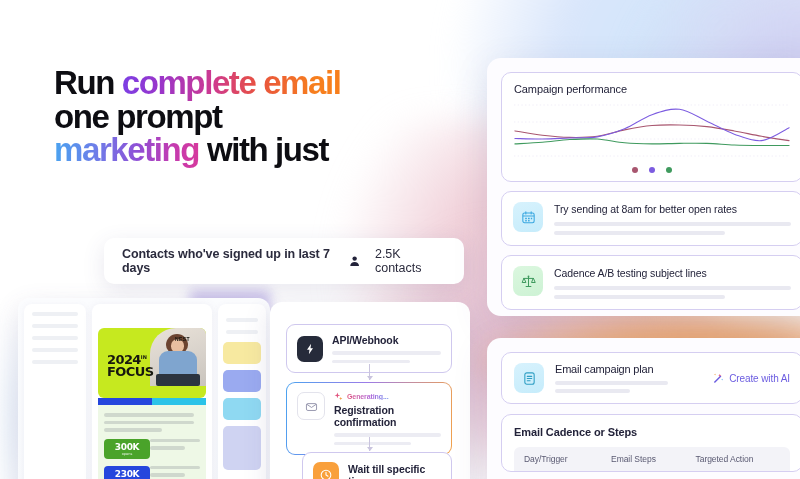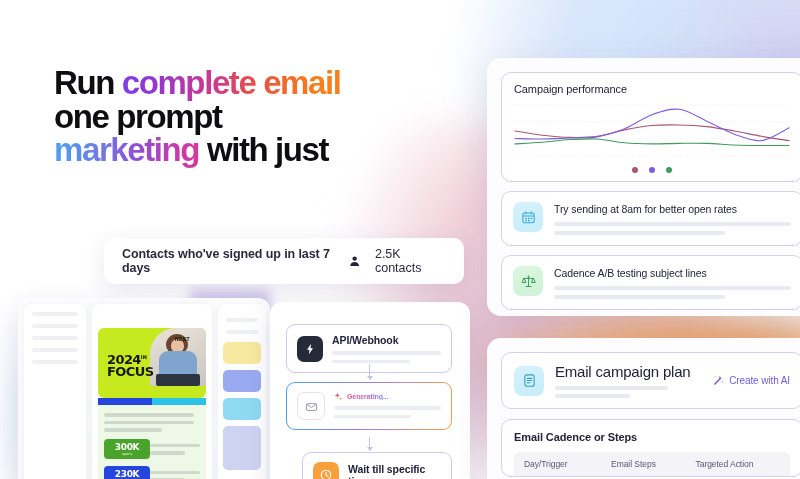--- a/index.html
+++ b/index.html
@@ -102,21 +102,21 @@
   .ph-lap{position:absolute;left:6px;bottom:0;width:44px;height:12px;background:#2c3440;border-radius:2px;}
   .hero-brand{position:absolute;right:16px;top:8px;font-size:5px;font-weight:bold;color:#14140f;letter-spacing:.4px;}
   .hero-yr{position:absolute;left:9px;top:26px;font-size:13px;font-weight:bold;color:#16170f;letter-spacing:-.6px;line-height:.92;font-family:"DejaVu Sans",sans-serif;}
   .hero-yr small{font-size:5px;vertical-align:super;letter-spacing:0;}
   .hero-bar{height:7px;margin:0 6px;display:flex;}
   .hero-bar i{flex:1;display:block;}
   .hero-bar i:nth-child(1){background:#2546dd;}
   .hero-bar i:nth-child(2){background:#2bc3e8;}
   .body-mock{background:#eef8e6;margin:0 6px;padding:8px 6px 10px;}
   .bm-line{height:3.5px;border-radius:2px;background:#cfd8cd;margin-bottom:4px;}
-  .stat{display:flex;align-items:flex-end;gap:0;margin-top:7px;}
+  .stat{display:flex;align-items:flex-start;gap:0;margin-top:7px;}
   .stat-badge{width:46px;height:20px;border-radius:4px;display:flex;flex-direction:column;align-items:center;justify-content:center;color:#fff;font-weight:bold;font-size:9px;letter-spacing:-.3px;font-family:"DejaVu Sans",sans-serif;}
   .stat-badge span.sub{font-size:3.5px;opacity:.85;font-weight:normal;letter-spacing:0;}
   .sb-green{background:#4aa32a;}
   .sb-blue{background:#2546dd;}
   .stat-lines{flex:1;}
   .stat-lines i{display:block;height:3.5px;border-radius:2px;background:#cfd8cd;margin-bottom:4px;}
   .bl-right{position:absolute;left:200px;top:6px;width:48px;bottom:0;background:#fff;border-radius:8px;box-shadow:0 1px 6px rgba(110,100,150,.08);padding-top:6px;box-sizing:border-box;}
   .swatch{height:22px;border-radius:5px;margin:6px 5px;}
   .sw-yellow{background:#f7e9a0;}
   .sw-blue{background:#9aaaf0;}
@@ -188,21 +188,21 @@
   .ico-cyan{background:linear-gradient(160deg,#d7f2fd 0%,#c6ecfb 100%);}
   .ico-green{background:linear-gradient(160deg,#dbf7df 0%,#cdf2d4 100%);}
   .sug-body{flex:1;min-width:0;padding-top:1px;}
   .sug-title{font-size:10.5px;color:#23233a;letter-spacing:-.1px;}
   .sug-skel{height:4px;border-radius:2px;background:#e9e9f1;margin-top:7px;}
   .sug-skel.s2{width:72%;margin-top:5px;}
 
   .plan{padding:10px 12px;display:flex;align-items:center;gap:11px;}
   .plan-ico{width:30px;height:30px;border-radius:8px;flex:0 0 30px;background:linear-gradient(160deg,#d7f2fd 0%,#c6ecfb 100%);display:flex;align-items:center;justify-content:center;}
   .plan-body{flex:1;min-width:0;}
-  .plan-title{font-size:15px;color:#23233a;font-weight:500;letter-spacing:-.2px;}
+  .plan-title{font-size:11px;color:#23233a;font-weight:500;letter-spacing:-.2px;}
   .plan-skel{height:4px;border-radius:2px;background:#e9e9f1;margin-top:6px;width:78%;}
   .plan-skel.s2{width:52%;margin-top:4px;}
   .create-ai{display:flex;align-items:center;gap:5px;flex:0 0 auto;}
   .create-ai-text{font-size:10px;color:#6b5ce0;letter-spacing:-.1px;}
 
   .cadence{margin-top:10px;padding:11px 12px 0;}
   .cad-title{font-size:11px;color:#23233a;font-weight:bold;letter-spacing:-.1px;margin-bottom:9px;}
   .cad-head{display:flex;background:#f3f3f8;border-radius:6px 6px 0 0;padding:7px 10px;}
   .cad-head span{font-size:8.5px;color:#5a5a72;letter-spacing:-.05px;}
   .cad-c1{flex:0 0 34%;}
@@ -328,20 +328,21 @@
           </svg>
       </div>
       <div class="wf-body">
         <div class="gen-badge">
           <svg width="9" height="9" viewBox="0 0 16 16">
             <path d="M6 1 7.3 4.7 11 6 7.3 7.3 6 11 4.7 7.3 1 6l3.7-1.3z" fill="#e0557f"></path>
             <path d="M12 8.5l.8 2.2 2.2.8-2.2.8-.8 2.2-.8-2.2-2.2-.8 2.2-.8z" fill="#f2a24b"></path>
           </svg>
           <span class="gen-text">Generating...</span>
         </div>
+        <div class="wf-title">Registration confirmation</div>
         <div class="wf-skel"></div>
         <div class="wf-skel s2"></div>
       </div>
     </div>
 
     <div class="wf-arrow wf-a2"></div>
 
     <div class="wf-node wf-n3">
       <div class="wf-ico ico-orange">
         <svg width="14" height="14" viewBox="0 0 18 18">

